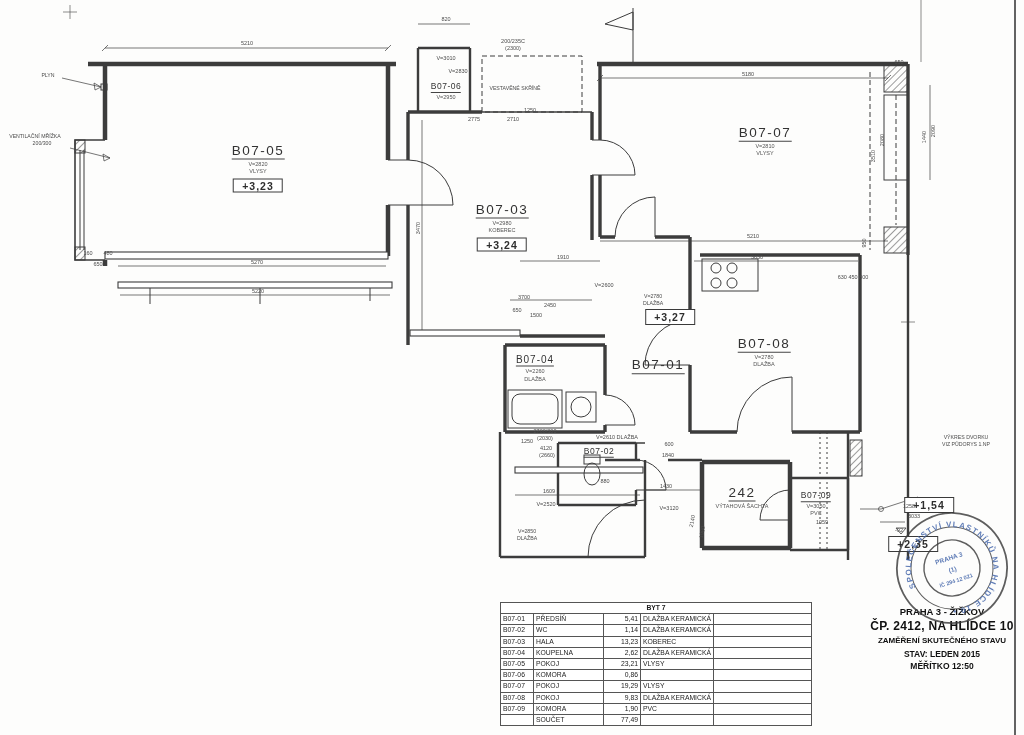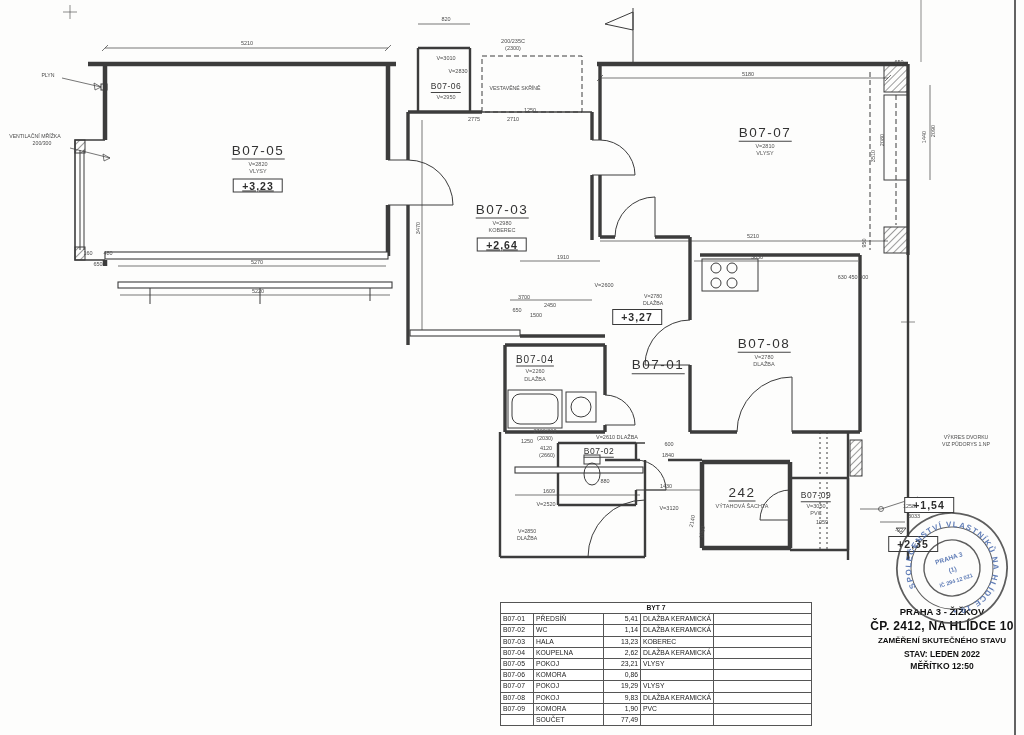--- a/index.html
+++ b/index.html
@@ -14,21 +14,21 @@
   .dbl{fill:#fff;stroke-width:1.1}
   .lbl{position:absolute;transform:translate(-50%,-50%);white-space:nowrap;line-height:1;z-index:2;}
   .room{display:flex;flex-direction:column;align-items:center;gap:2px;}
   .room-title{font-size:13.5px;letter-spacing:1.5px;color:#333;border-bottom:1px solid #444;padding-bottom:1px;}
   .room-title.md{font-size:10px;letter-spacing:1px;}
   .room-title.sm{font-size:8.5px;letter-spacing:.5px;}
   .sub{font-size:5.5px;color:#555;}
   .elev-inline,.elev{border:1.2px solid #3a3a3a;background:#fff;font-size:10.5px;font-weight:bold;
         color:#2e2e2e;padding:1px 8px;letter-spacing:1px;}
   .elev{position:absolute;transform:translate(-50%,-50%);z-index:2;}
-  .elev-inline{margin-top:2px;text-decoration:underline;}
+  .elev-inline{margin-top:2px;}
   .dim{position:absolute;transform:translate(-50%,-50%);font-size:5.5px;color:#4c4c4c;white-space:nowrap;z-index:2;}
   .note{position:absolute;transform:translate(-50%,-50%);font-size:5.2px;color:#4c4c4c;white-space:nowrap;z-index:2;}
   #legend{position:absolute;left:500px;top:602px;width:311px;border-collapse:collapse;
           font-size:6.8px;color:#1c1c1c;background:#fff;z-index:3;table-layout:fixed;}
   #legend th,#legend td{border:.6px solid #555;padding:0 2px;height:10.2px;line-height:10px;
           font-weight:normal;overflow:hidden;white-space:nowrap;}
   #legend th{text-align:center;font-weight:bold;}
   #legend td.num{text-align:right;}
   #titleblock{position:absolute;left:860px;top:606px;width:164px;text-align:center;color:#111;z-index:3;}
   .tb1{font-size:9.5px;font-weight:bold;}
@@ -182,21 +182,21 @@
     <div class="room-title">B07-05</div>
     <div class="sub">V=2820</div>
     <div class="sub">VLYSY</div>
     <div class="elev-inline">+3,23</div>
   </div>
 
   <div class="lbl room" style="left:502px;top:227px">
     <div class="room-title">B07-03</div>
     <div class="sub">V=2980</div>
     <div class="sub">KOBEREC</div>
-    <div class="elev-inline">+2,64</div>
+    <div class="elev-inline">+3,24</div>
   </div>
 
   <div class="lbl room" style="left:765px;top:141px">
     <div class="room-title">B07-07</div>
     <div class="sub">V=2810</div>
     <div class="sub">VLYSY</div>
   </div>
 
   <div class="lbl room" style="left:764px;top:352px">
     <div class="room-title">B07-08</div>
@@ -238,21 +238,21 @@
   <div class="note" style="left:35px;top:136px">VENTILAČNÍ MŘÍŽKA</div>
   <div class="note" style="left:42px;top:143px">200/300</div>
   <div class="note" style="left:515px;top:88px">VESTAVĚNÉ SKŘÍNĚ</div>
   <div class="note" style="left:966px;top:437px">VÝKRES DVORKU</div>
   <div class="note" style="left:966px;top:444px">VIZ PŮDORYS 1.NP</div>
   <div class="note" style="left:653px;top:296px">V=2780</div>
   <div class="note" style="left:653px;top:303px">DLAŽBA</div>
   <div class="note" style="left:527px;top:531px">V=2850</div>
   <div class="note" style="left:527px;top:538px">DLAŽBA</div>
 
-  <div class="elev" style="left:637px;top:317px">+3,27</div>
+  <div class="elev" style="left:670px;top:317px">+3,27</div>
   <div class="elev" style="left:929px;top:505px">+1,54</div>
   <div class="elev" style="left:913px;top:544px">+2,35</div>
 
   <div id="dims">
       <span class="dim" style="left: 247px; top: 43px;">5210</span>
       <span class="dim" style="left: 446px; top: 19px;">820</span>
       <span class="dim" style="left: 513px; top: 41px;">200/235C</span>
       <span class="dim" style="left: 513px; top: 48px;">(2300)</span>
       <span class="dim" style="left: 446px; top: 58px;">V=3010</span>
       <span class="dim" style="left: 458px; top: 71px;">V=2830</span>
@@ -386,21 +386,21 @@
           <td></td>
           <td></td>
         </tr>
       </tbody>
   </table>
 
   <div id="titleblock">
     <div class="tb1">PRAHA 3 - ŽIŽKOV</div>
     <div class="tb2">ČP. 2412, NA HLÍDCE 10</div>
     <div class="tb3">ZAMĚŘENÍ SKUTEČNÉHO STAVU</div>
-    <div class="tb4">STAV: LEDEN 2022</div>
+    <div class="tb4">STAV: LEDEN 2015</div>
     <div class="tb5">MĚŘÍTKO 12:50</div>
   </div>
 
   <svg id="stamp-layer" width="1024" height="735" viewBox="0 0 1024 735">
     <g transform="translate(952,568) rotate(-118)" stroke="#3f62a8" opacity="0.82">
       <circle r="55" stroke-width="1.8"></circle>
       <circle r="28" stroke-width="1.4"></circle>
       <path id="stampring" d="M 0 -41 A 41 41 0 1 1 -0.05 -41" stroke="none"></path>
       <text font-size="8" letter-spacing="1.1" fill="#3f62a8" stroke="none" font-weight="bold">
         <textPath href="#stampring">SPOLEČENSTVÍ VLASTNÍKŮ NA HLÍDCE 10 •</textPath>

